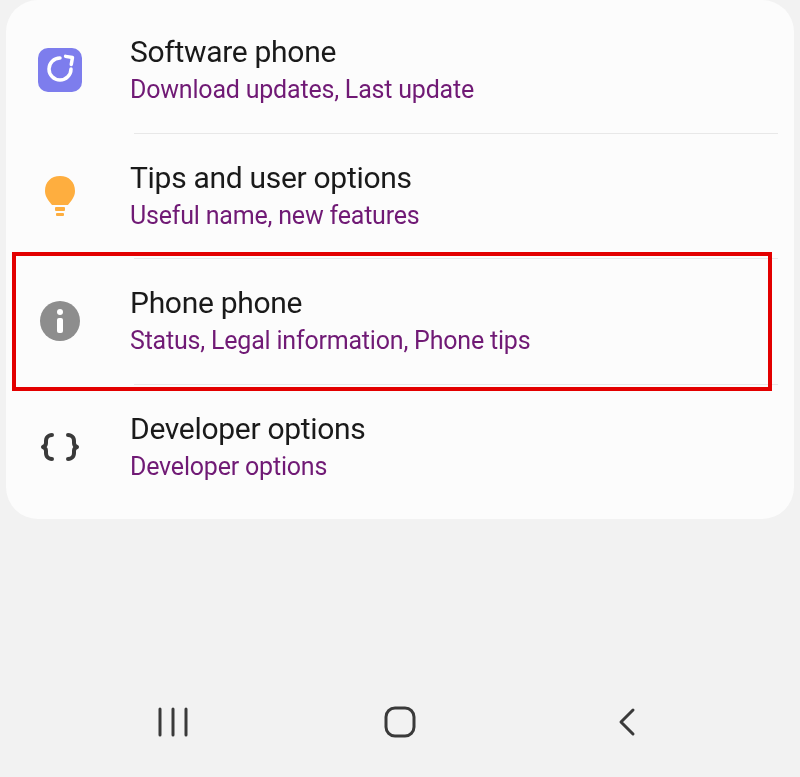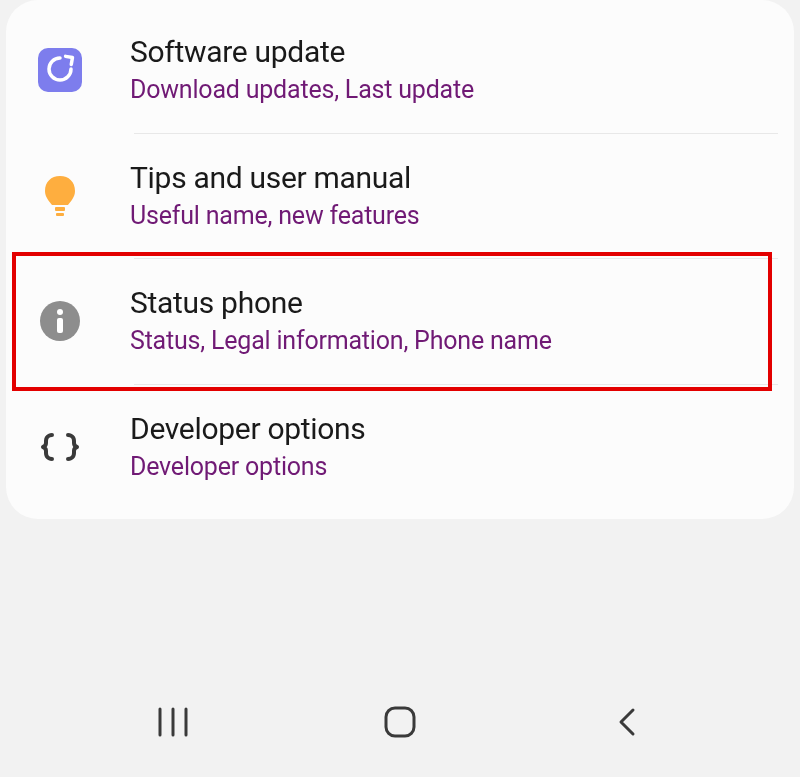--- a/index.html
+++ b/index.html
@@ -101,55 +101,55 @@
 
   <div class="settings-item">
     <div class="icon-wrapper">
       <svg width="48" height="48" viewBox="0 0 48 48">
         <rect x="2" y="2" width="44" height="44" rx="10" fill="#7d7ded"></rect>
         <path d="M 24 12 A 11 11 0 1 0 35 23" stroke="white" stroke-width="3.5" fill="none" stroke-linecap="round"></path>
         <path d="M 29 11 L 36 11 L 36 18" stroke="white" stroke-width="3.5" fill="none" stroke-linecap="round" stroke-linejoin="round" transform="rotate(10 33 14)"></path>
       </svg>
     </div>
     <div class="text-wrapper">
-      <div class="item-title">Software update</div>
+      <div class="item-title">Software phone</div>
       <div class="item-subtitle">Download updates, Last update</div>
     </div>
   </div>
 
   <div class="divider"></div>
 
   <div class="settings-item">
     <div class="icon-wrapper">
       <svg width="40" height="48" viewBox="0 0 40 48">
         <path d="M 20 4 C 11 4 5 10 5 19 C 5 25 9 29 12 33 L 28 33 C 31 29 35 25 35 19 C 35 10 29 4 20 4 Z" fill="#feae3f"></path>
         <rect x="15" y="35" width="10" height="4" rx="1" fill="#feae3f"></rect>
         <rect x="16" y="41" width="8" height="3" rx="1" fill="#feae3f"></rect>
       </svg>
     </div>
     <div class="text-wrapper">
-      <div class="item-title">Tips and user manual</div>
+      <div class="item-title">Tips and user options</div>
       <div class="item-subtitle">Useful name, new features</div>
     </div>
   </div>
 
   <div class="divider"></div>
 
   <div class="settings-item about-item">
     <div class="highlight-box"></div>
     <div class="icon-wrapper">
       <svg width="44" height="44" viewBox="0 0 44 44">
         <circle cx="22" cy="22" r="20" fill="#8d8d8d"></circle>
         <circle cx="22" cy="13" r="3" fill="white"></circle>
         <rect x="19" y="19" width="6" height="15" rx="2" fill="white"></rect>
       </svg>
     </div>
     <div class="text-wrapper">
-      <div class="item-title">Status phone</div>
-      <div class="item-subtitle">Status, Legal information, Phone name</div>
+      <div class="item-title">Phone phone</div>
+      <div class="item-subtitle">Status, Legal information, Phone tips</div>
     </div>
   </div>
 
   <div class="divider"></div>
 
   <div class="settings-item">
     <div class="icon-wrapper">
       <svg width="44" height="44" viewBox="0 0 44 44">
         <path d="M 14 10 C 14 10 8 10 8 16 L 8 18 C 8 21 5 22 5 22 C 5 22 8 23 8 26 L 8 28 C 8 34 14 34 14 34" stroke="#3a3a3a" stroke-width="4" fill="none" stroke-linecap="round" stroke-linejoin="round"></path>
         <path d="M 30 10 C 30 10 36 10 36 16 L 36 18 C 36 21 39 22 39 22 C 39 22 36 23 36 26 L 36 28 C 36 34 30 34 30 34" stroke="#3a3a3a" stroke-width="4" fill="none" stroke-linecap="round" stroke-linejoin="round"></path>

